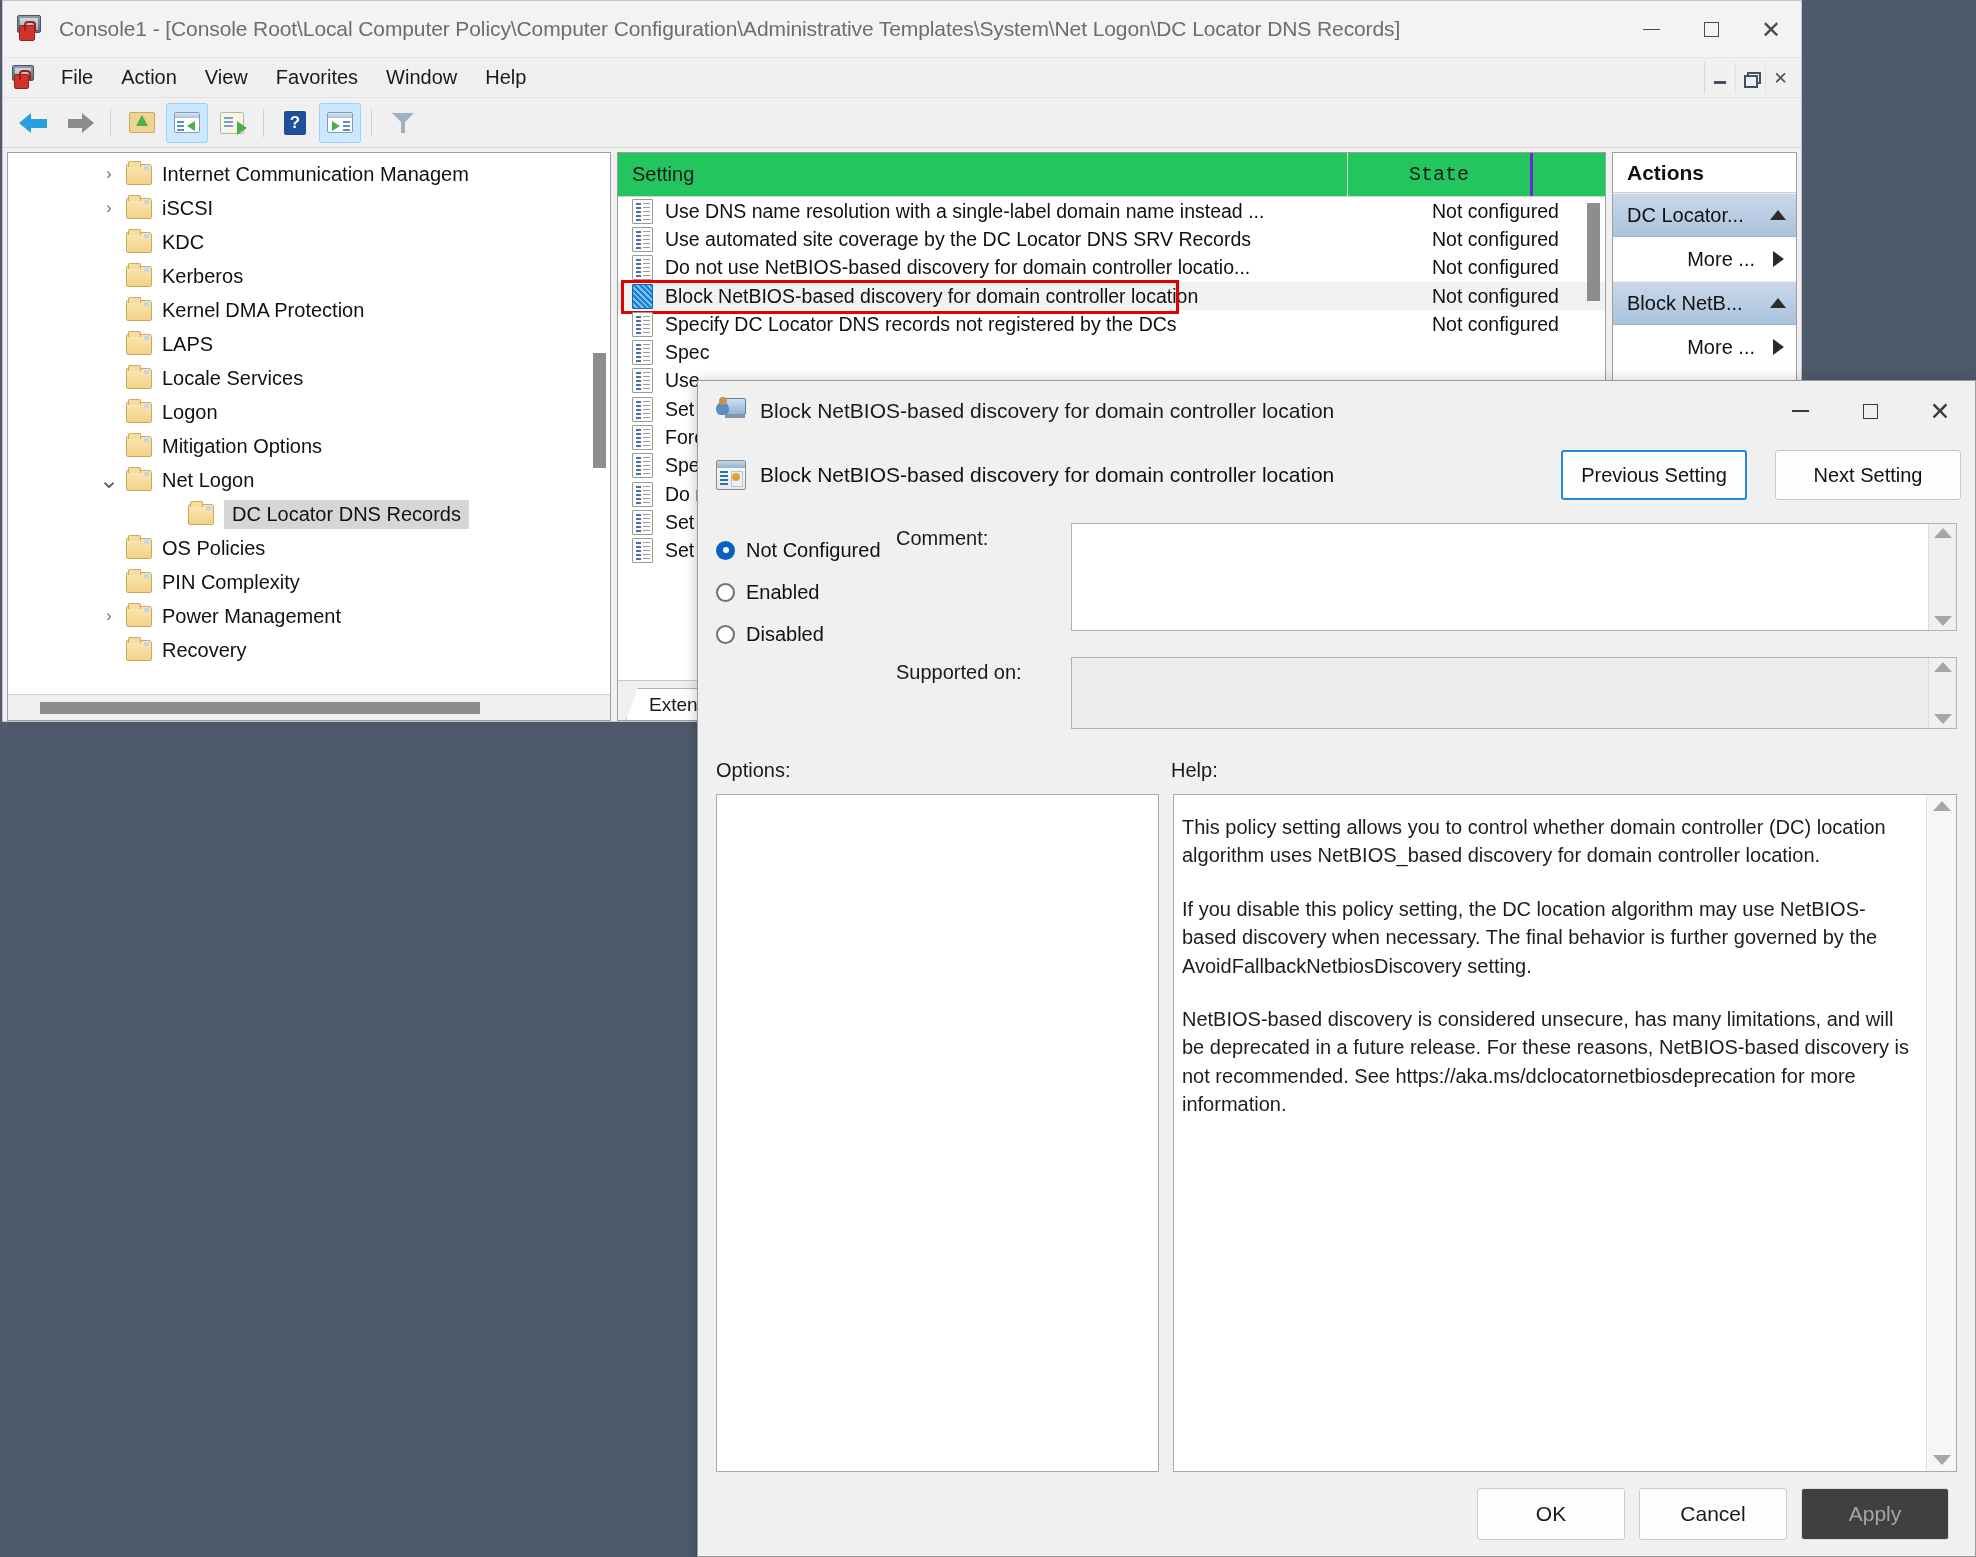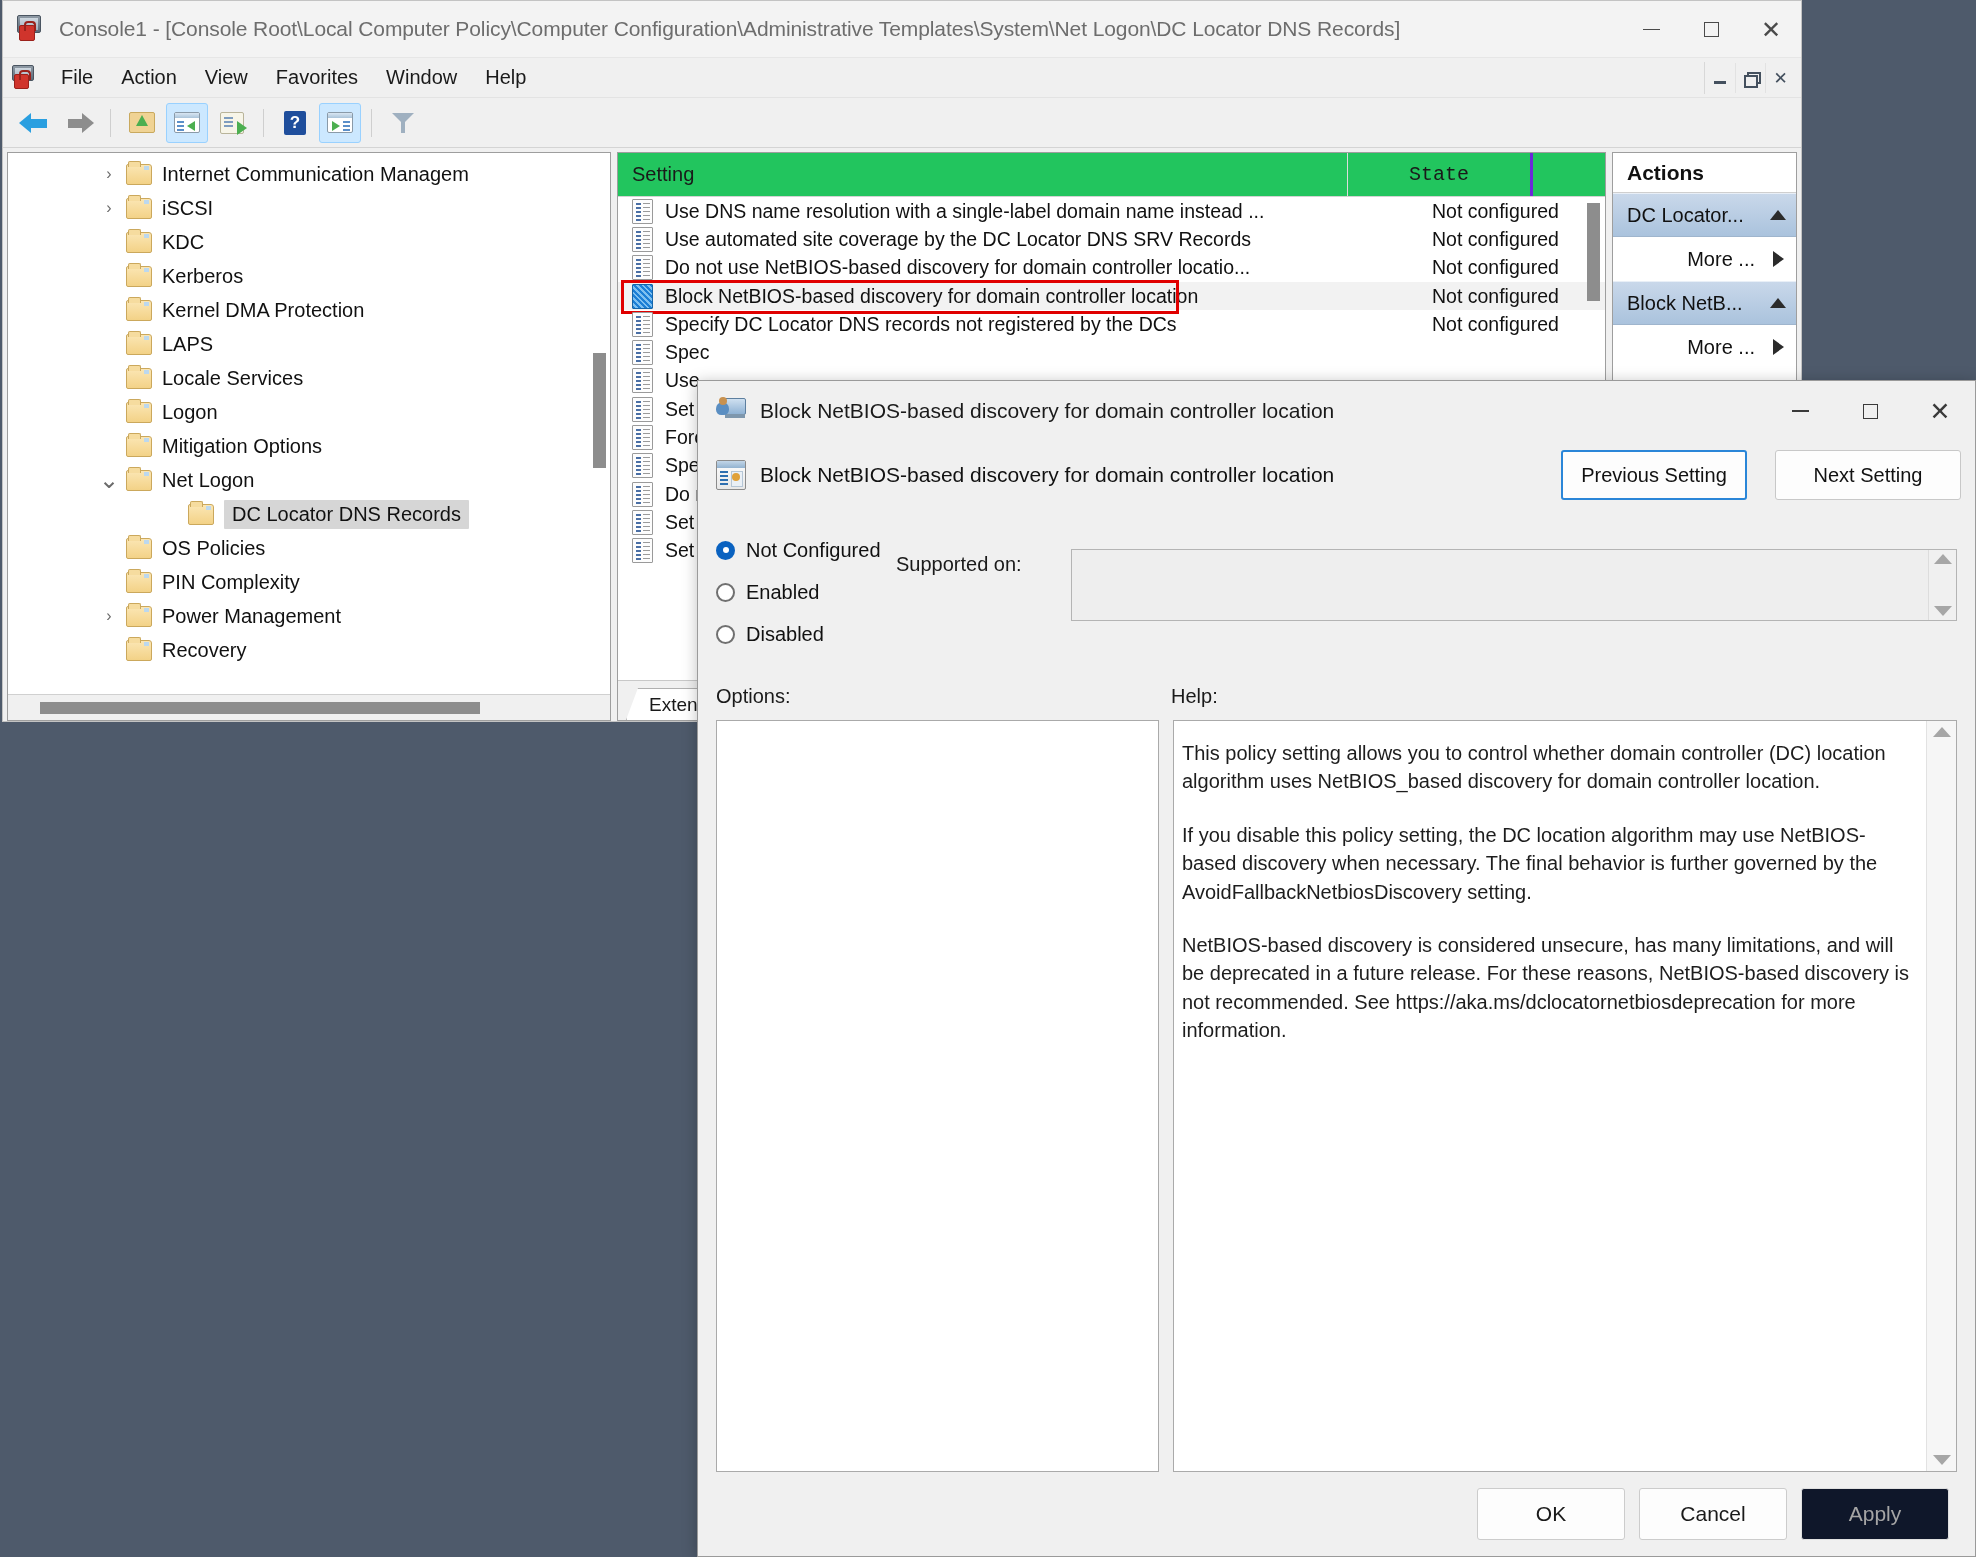--- a/index.html
+++ b/index.html
@@ -325,21 +325,21 @@
   .help-text { flex: 1; padding: 18px 16px 8px 8px; font-size: 20px; color: #1d1d1d; line-height: 1.42; }
   .help-text p { margin: 0 0 25px 0; }
   .help-scroll { width: 30px; background: #f6f6f6; border-left:1px solid #e2e2e2;
     display:flex; flex-direction:column; justify-content:space-between; align-items:center; padding: 6px 0;}
 
   .dlg-footer { height: 84px; display:flex; align-items:center; justify-content:flex-end; padding-right: 26px; gap: 14px;}
   .dlg-btn {
     min-width: 148px; height: 52px; background: #fdfdfd; border: 1px solid #cccccc;
     border-radius: 3px; font-size: 21px; color: #1a1a1a; display:flex;align-items:center;justify-content:center;
   }
-  .dlg-btn.disabled { color: #a5a5a5; background:#0f172a; border-color:#e0e0e0;}
+  .dlg-btn.disabled { color: #a5a5a5; background:#404040; border-color:#e0e0e0;}
 </style>
 </head>
 <body>
 
 <div id="root">
 
   <div class="mmc-window">
 
     <div class="mmc-titlebar">
       <div class="mmc-title-icon">
@@ -662,20 +662,30 @@
           <span class="radio"></span>
           <span>Enabled</span>
         </div>
         <div class="radio-line">
           <span class="radio"></span>
           <span>Disabled</span>
         </div>
       </div>
 
       <div class="field-col">
+        <div class="field-row">
+          <div class="field-label">Comment:</div>
+          <div class="boxwrap">
+            <div class="comment-box"></div>
+            <div class="vscroll">
+              <span class="vs-up"></span>
+              <span class="vs-down"></span>
+            </div>
+          </div>
+        </div>
         <div class="field-row" style="margin-top:26px">
           <div class="field-label">Supported on:</div>
           <div class="boxwrap">
             <div class="supported-box"></div>
             <div class="vscroll">
               <span class="vs-up"></span>
               <span class="vs-down"></span>
             </div>
           </div>
         </div>

